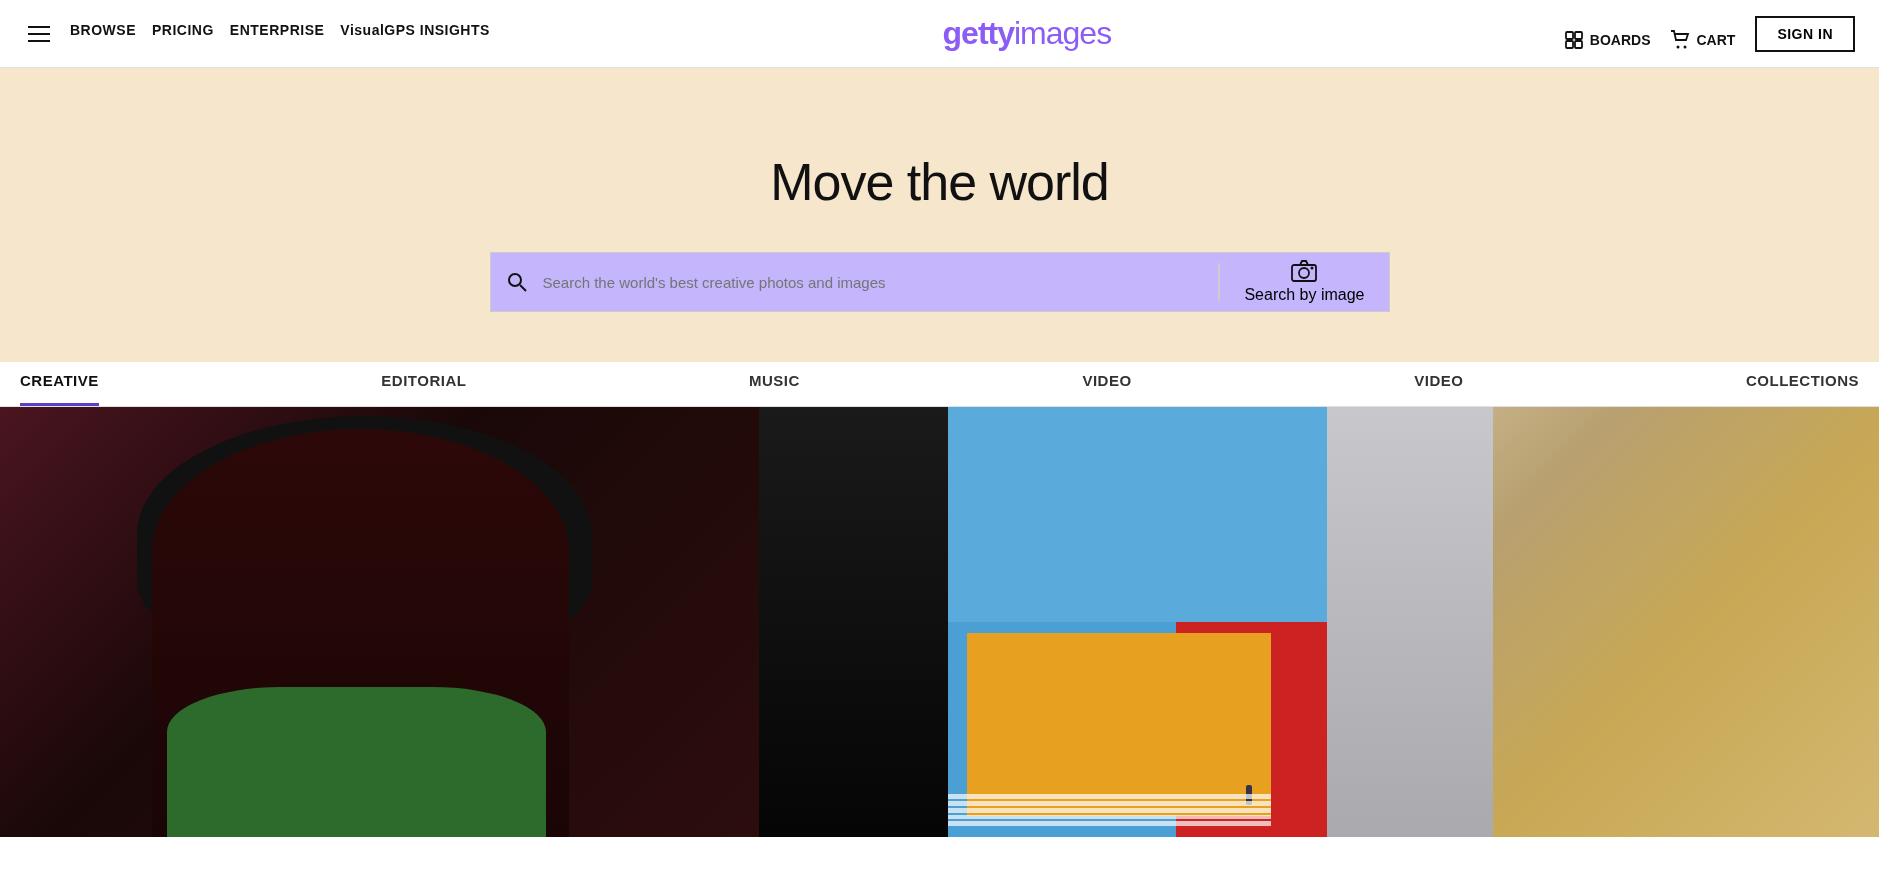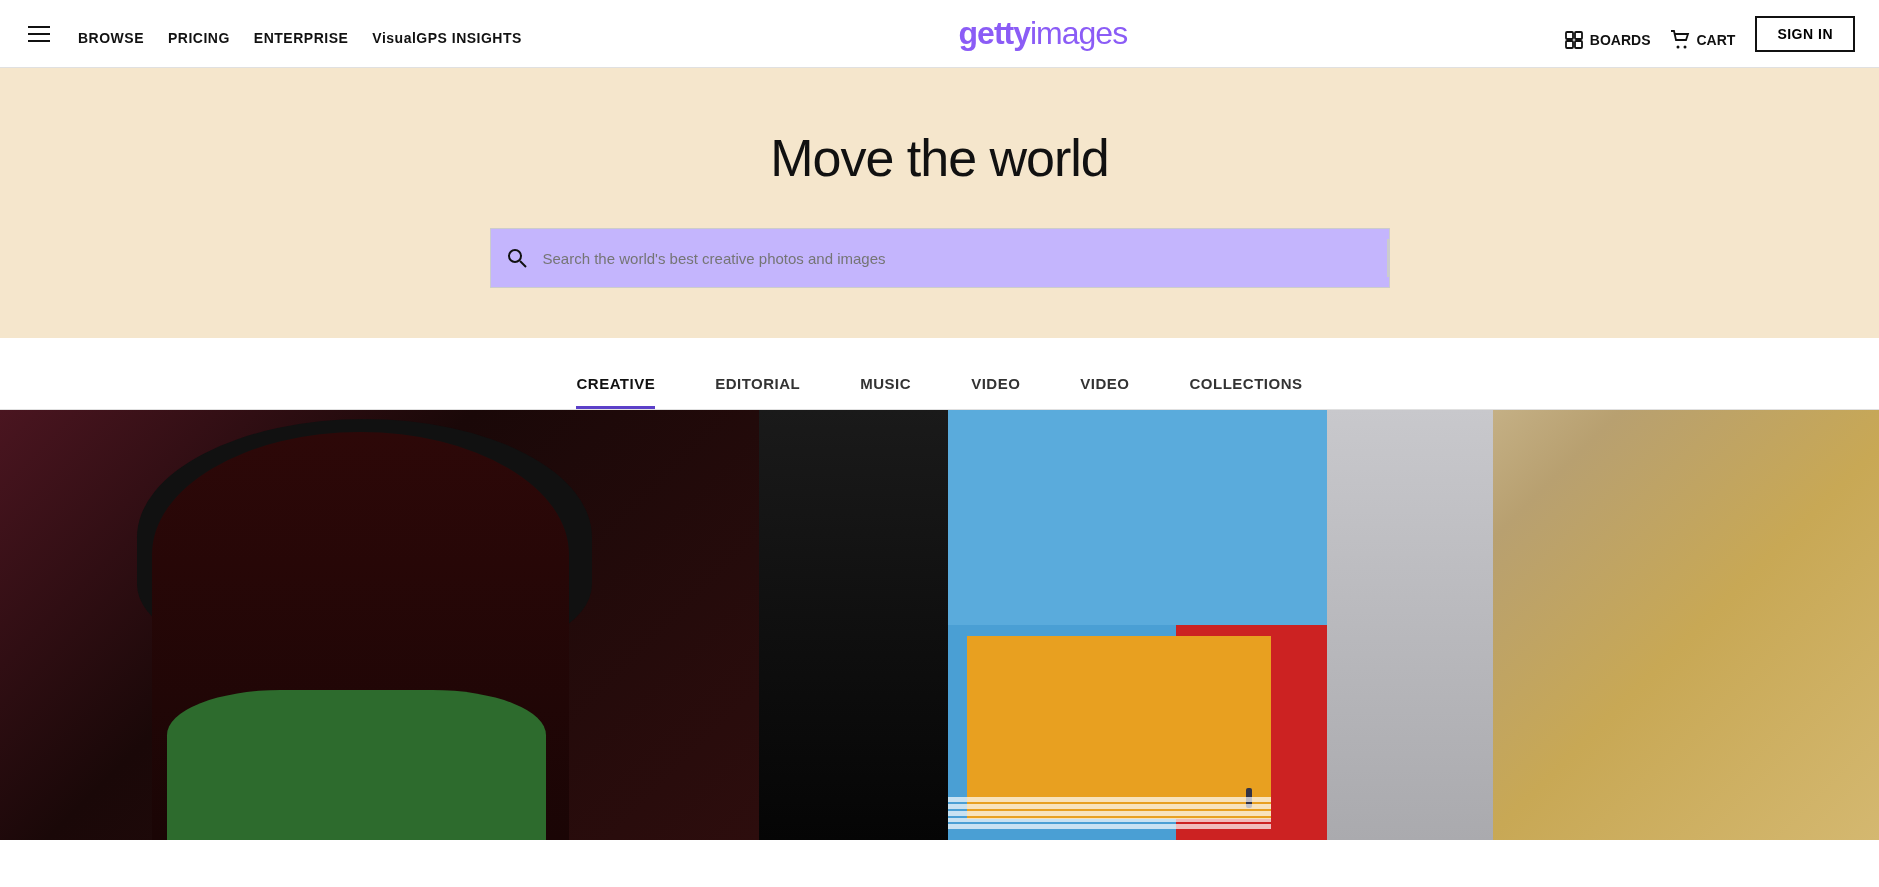--- a/index.html
+++ b/index.html
@@ -9,22 +9,22 @@
     .navbar {
       display: flex;
       align-items: center;
       padding: 0 24px;
       height: 68px;
       border-bottom: 1px solid #e0e0e0;
       background: #fff;
     }
     .nav-left {
       display: flex;
-      align-items: flex-end;
-      gap: 24px;
+      align-items: flex-start;
+      gap: 16px;
     }
     .hamburger {
       display: flex;
       flex-direction: column;
       gap: 5px;
       cursor: pointer;
       padding: 4px;
     }
     .hamburger span {
       display: block;
@@ -91,20 +91,21 @@
       flex-direction: column;
       align-items: center;
       padding: 60px 20px 50px;
     }
     .hero-title {
       font-size: 52px;
       font-weight: 300;
       color: #111;
       margin-bottom: 40px;
       letter-spacing: -1px;
+      margin-top: 24px;
     }
     .search-bar {
       display: flex;
       width: 900px;
       max-width: 95vw;
       border: 1.5px solid #ccc;
       background: #c4b5fd;
       height: 60px;
     }
     .search-icon-wrap {
@@ -153,26 +154,26 @@
       justify-content: center;
       padding: 0 24px;
       cursor: pointer;
       gap: 4px;
       min-width: 110px;
     }
 
     
     .tabs {
       display: flex;
-      justify-content: center;
+      justify-content: space-between;
       gap: 60px;
       padding: 0 20px;
       border-bottom: 1px solid #e0e0e0;
       background: #fff;
-      height: 72px;
+      height: 45px;
       align-items: flex-end;
     }
     .tab {
       padding-bottom: 14px;
       font-size: 15px;
       font-weight: 600;
       color: #333;
       cursor: pointer;
       letter-spacing: 0.5px;
       border-bottom: 3px solid transparent;
@@ -395,20 +396,29 @@
   <div class="search-bar">
     <div class="search-icon-wrap">
       <svg width="20" height="20" viewBox="0 0 20 20" fill="none" stroke="#111" stroke-width="2">
         <circle cx="8" cy="8" r="6"></circle>
         <line x1="13" y1="13" x2="19" y2="19"></line>
       </svg>
     </div>
     <input class="search-input" type="text" placeholder="Search the world's best creative photos and images" style="">
     <div class="search-divider"></div>
     <div class="search-divider2"></div>
+    <div class="search-by-image">
+      <svg width="26" height="22" viewBox="0 0 26 22" fill="none" stroke="#111" stroke-width="1.8">
+        <rect x="1" y="5" width="24" height="16" rx="2"></rect>
+        <circle cx="13" cy="13" r="5"></circle>
+        <path d="M9 5l2-4h4l2 4"></path>
+        <circle cx="21" cy="8" r="1.5" fill="#111" stroke="none"></circle>
+      </svg>
+      <span>Search by image</span>
+    </div>
   </div>
 </section>
 
 <nav class="tabs">
   <div class="tab active" style="border-bottom-color: rgb(91, 63, 200); color: rgb(17, 17, 17);">
     <span>CREATIVE</span>
   </div>
   <div class="tab">
     <span>EDITORIAL</span>
   </div>

